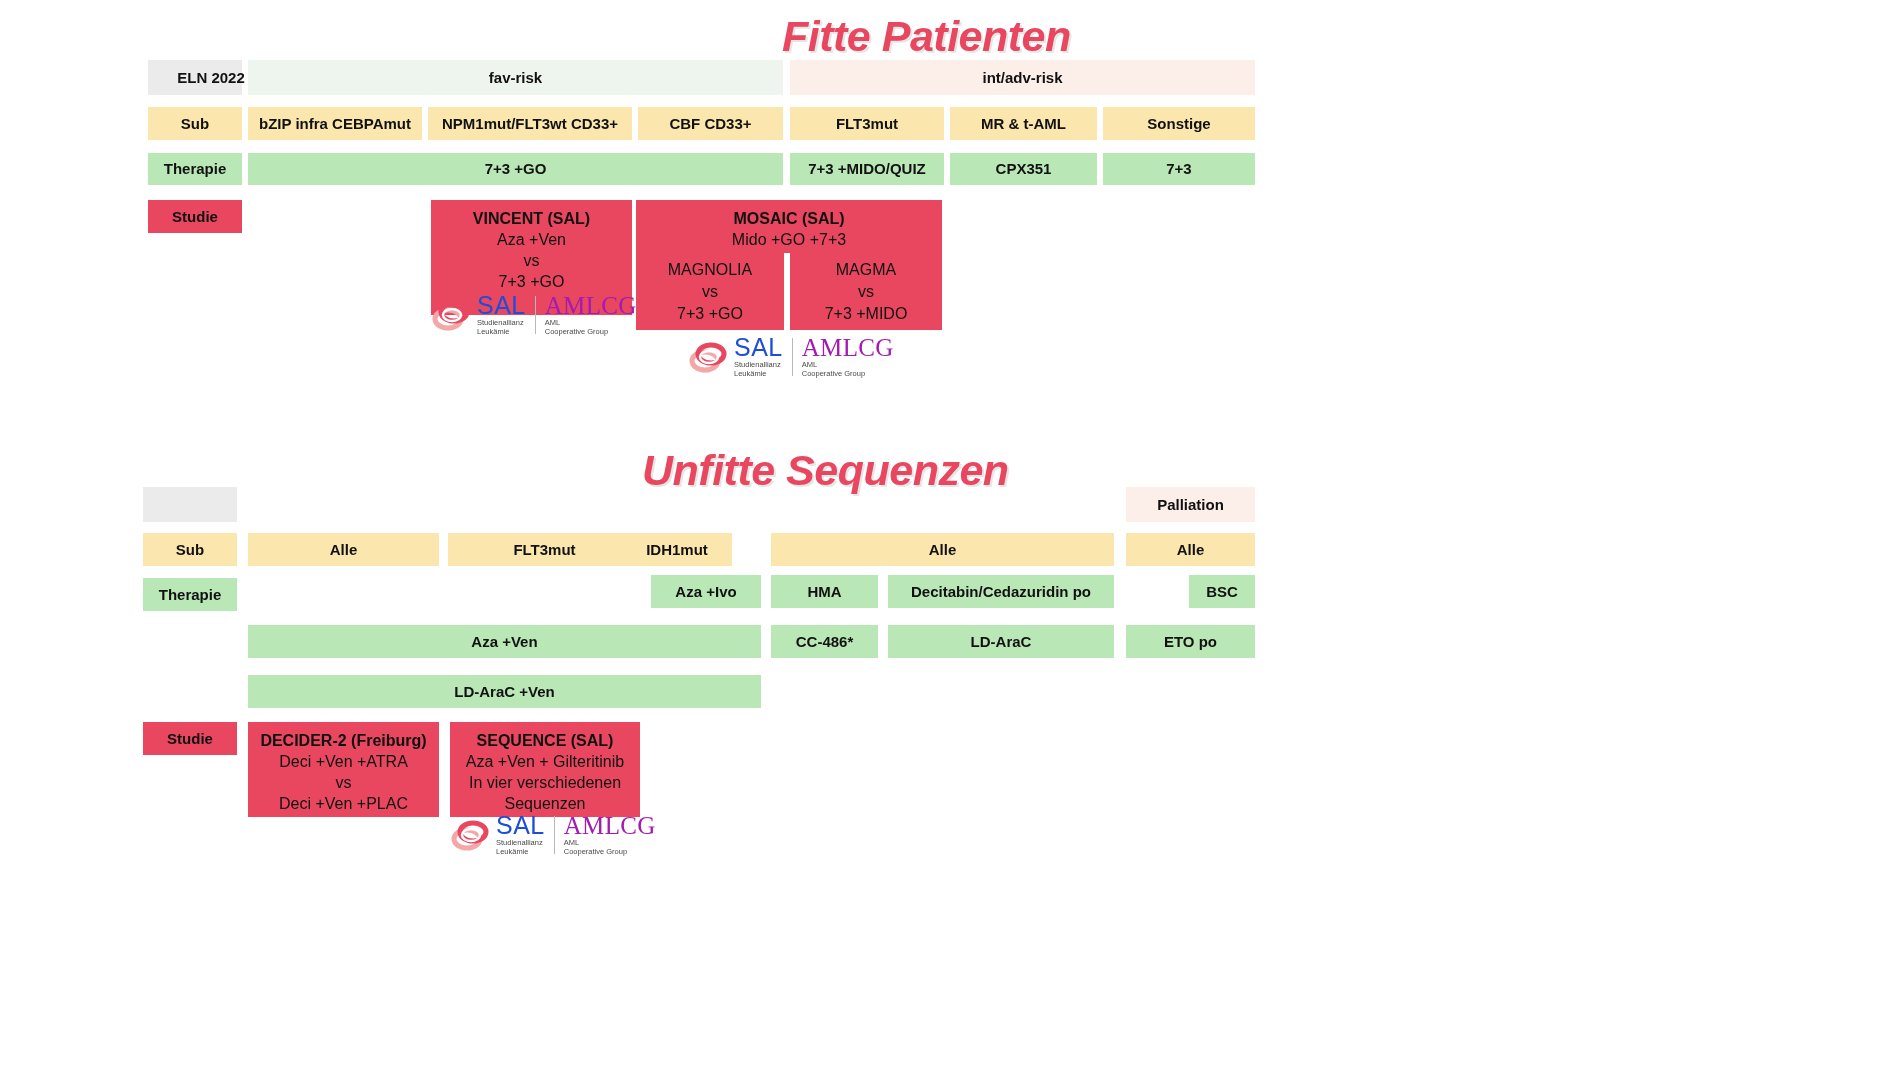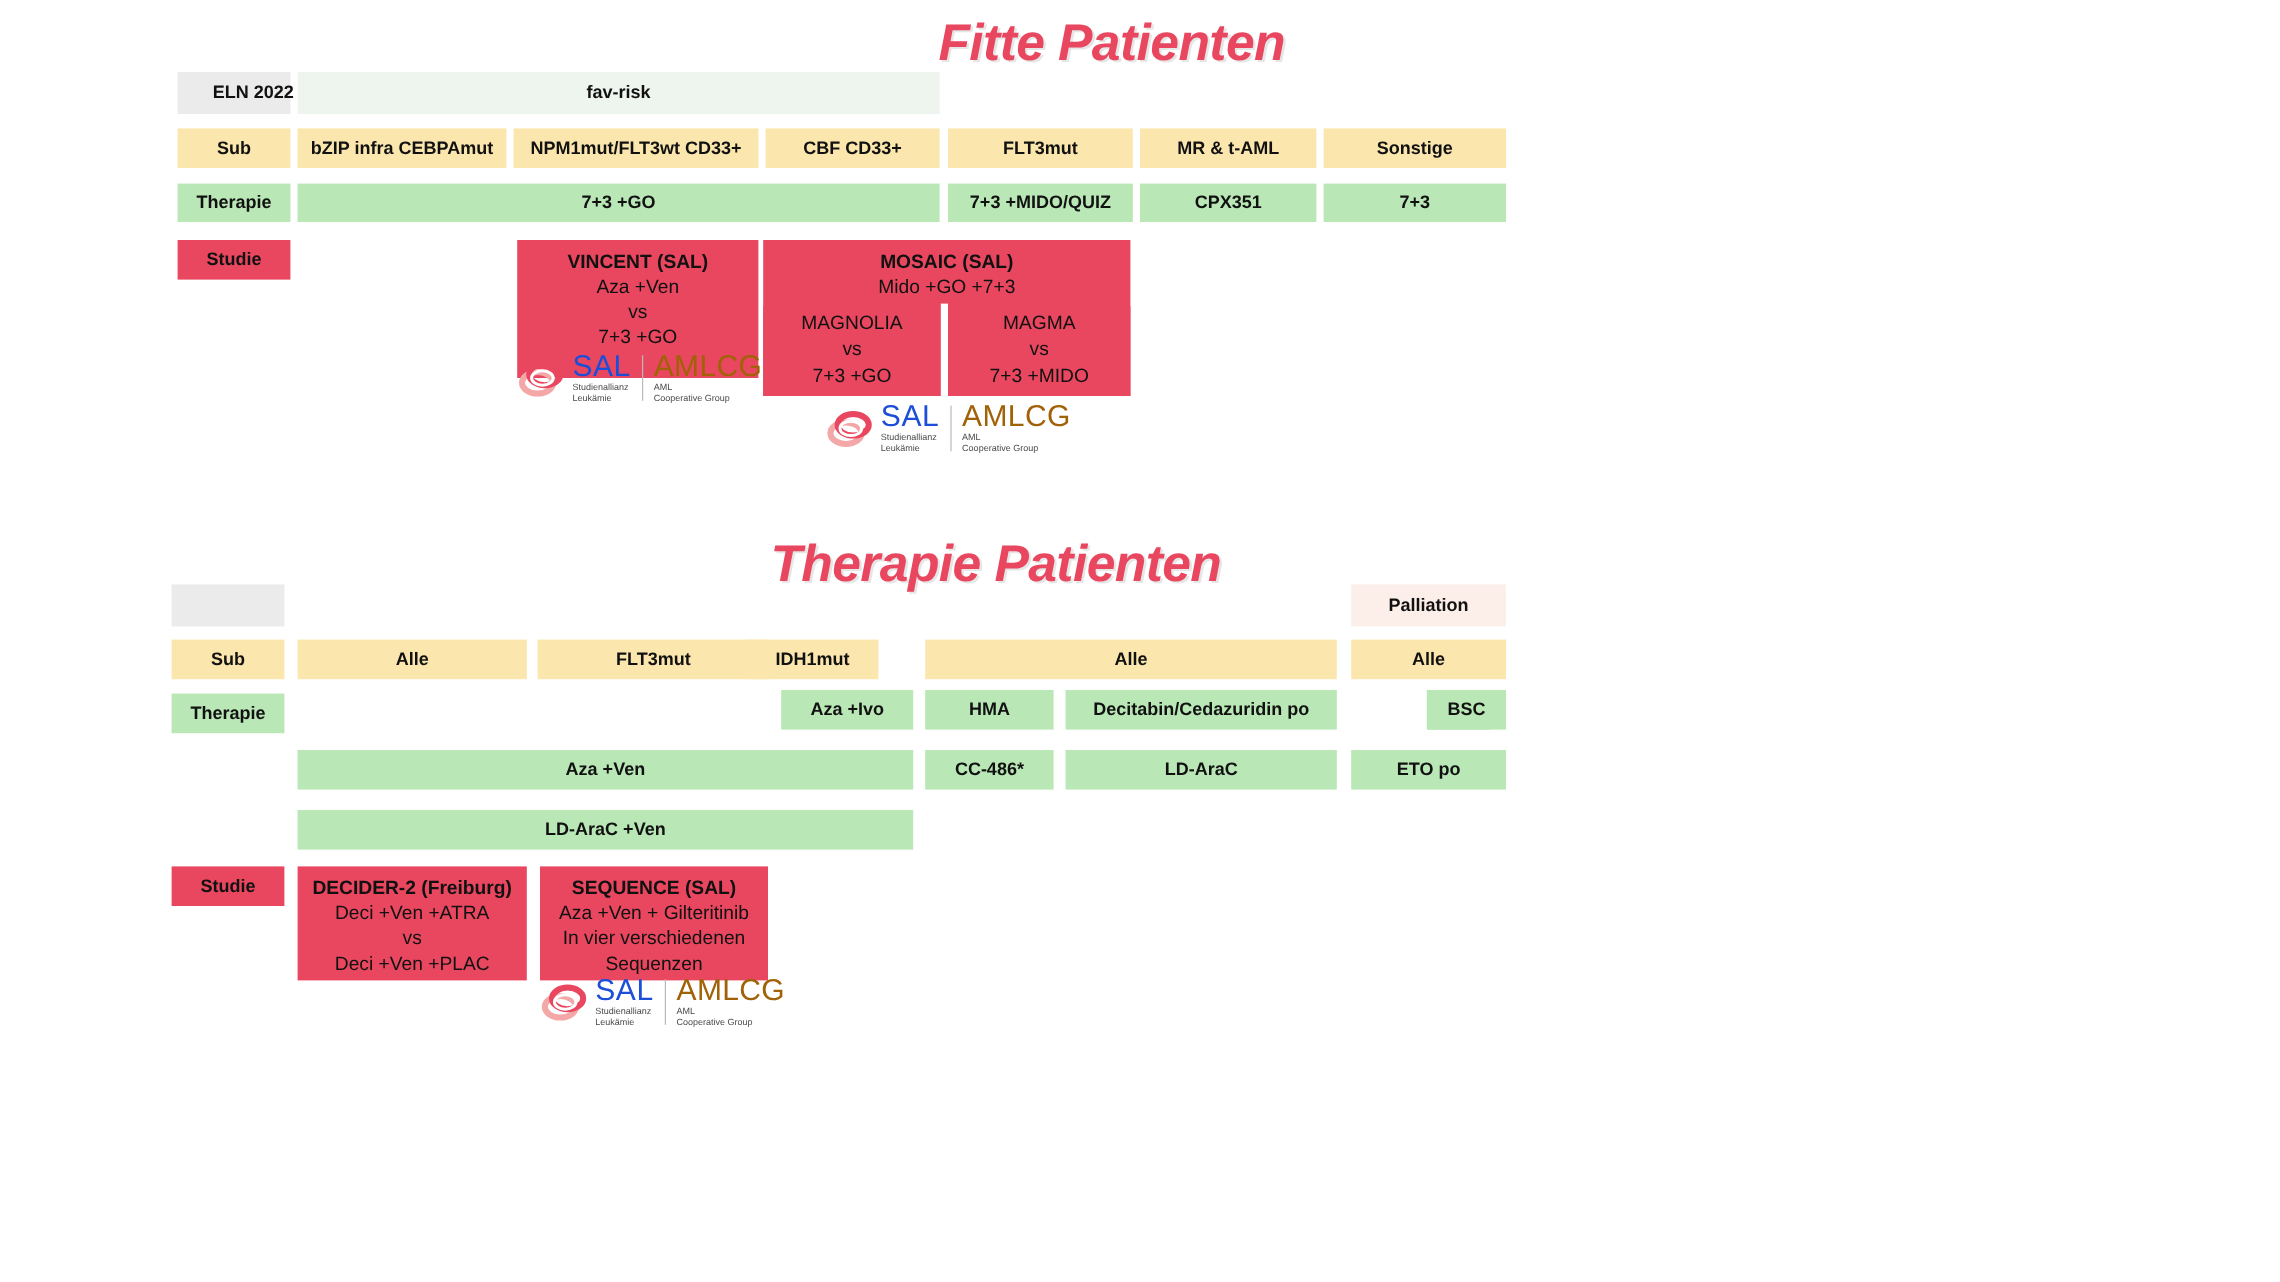--- a/index.html
+++ b/index.html
@@ -90,34 +90,35 @@
   .logo .sal-big {
     font-size: 25px; color: #1d4ed8; line-height: 0.95;
     font-family: "Liberation Sans", sans-serif; letter-spacing: 0.5px;
   }
   .logo .sal-sub {
     font-size: 7.5px; color: #4a4a4a; line-height: 1.12; margin-top: 2px;
   }
   .logo .vbar { width: 1px; background: #b9b9b9; height: 38px; margin: 0 9px; }
   .logo .aml-col { display: flex; flex-direction: column; justify-content: center; }
   .logo .aml-big {
-    font-size: 25px; color: #a16207; line-height: 0.95;
-    font-family: Liberation Sans, sans-serif; letter-spacing: 0.3px;
+    font-size: 25px; color: #a21caf; line-height: 0.95;
+    font-family: Liberation Serif, serif; letter-spacing: 0.3px;
   }
   .logo .aml-sub { font-size: 7.5px; color: #4a4a4a; line-height: 1.12; margin-top: 2px; }
 </style>
 </head>
 <body>
 
 <div class="canvas">
 
   <div class="section-title" style="left:782px; top:12px; font-size:43px;">Fitte Patienten</div>
 
   <div class="cell c-grey" style="left:148px; top:60px; width:94px; height:35px; font-size:15px;">ELN 2022</div>
   <div class="cell c-greenl" style="left:248px; top:60px; width:535px; height:35px; font-size:15px;">fav-risk</div>
+  <div class="cell c-pinkl" style="left:790px; top:60px; width:465px; height:35px; font-size:15px;">int/adv-risk</div>
 
   <div class="cell c-yellow" style="left:148px; top:107px; width:94px; height:33px; font-size:15px;">Sub</div>
   <div class="cell c-yellow" style="left:248px; top:107px; width:174px; height:33px; font-size:15px;">bZIP infra CEBPAmut</div>
   <div class="cell c-yellow" style="left:428px; top:107px; width:204px; height:33px; font-size:15px;">NPM1mut/FLT3wt CD33+</div>
   <div class="cell c-yellow" style="left:638px; top:107px; width:145px; height:33px; font-size:15px;">CBF CD33+</div>
   <div class="cell c-yellow" style="left:790px; top:107px; width:154px; height:33px; font-size:15px;">FLT3mut</div>
   <div class="cell c-yellow" style="left:950px; top:107px; width:147px; height:33px; font-size:15px;">MR &amp; t-AML</div>
   <div class="cell c-yellow" style="left:1103px; top:107px; width:152px; height:33px; font-size:15px;">Sonstige</div>
 
   <div class="cell c-green" style="left:148px; top:153px; width:94px; height:32px; font-size:15px;">Therapie</div>
@@ -199,21 +200,21 @@
       <div class="aml-col">
         <div class="aml-big">AMLCG</div>
         <div class="aml-sub">
           <div>AML</div>
           <div>Cooperative Group</div>
         </div>
       </div>
     </div>
   </div>
 
-  <div class="section-title" style="left:642px; top:446px; font-size:43px;">Therapie Patienten</div>
+  <div class="section-title" style="left:642px; top:446px; font-size:43px;">Unfitte Sequenzen</div>
 
   <div class="cell c-greyblank" style="left:143px; top:487px; width:94px; height:35px; font-size:15px;"></div>
   <div class="cell c-pinkl" style="left:1126px; top:487px; width:129px; height:35px; font-size:15px;">Palliation</div>
 
   <div class="cell c-yellow" style="left:143px; top:533px; width:94px; height:33px; font-size:15px;">Sub</div>
   <div class="cell c-yellow" style="left:248px; top:533px; width:191px; height:33px; font-size:15px;">Alle</div>
   <div class="cell c-yellow" style="left:448px; top:533px; width:193px; height:33px; font-size:15px;">FLT3mut</div>
   <div class="cell c-yellow" style="left:622px; top:533px; width:110px; height:33px; font-size:15px;">IDH1mut</div>
   <div class="cell c-yellow" style="left:771px; top:533px; width:343px; height:33px; font-size:15px;">Alle</div>
   <div class="cell c-yellow" style="left:1126px; top:533px; width:129px; height:33px; font-size:15px;">Alle</div>

